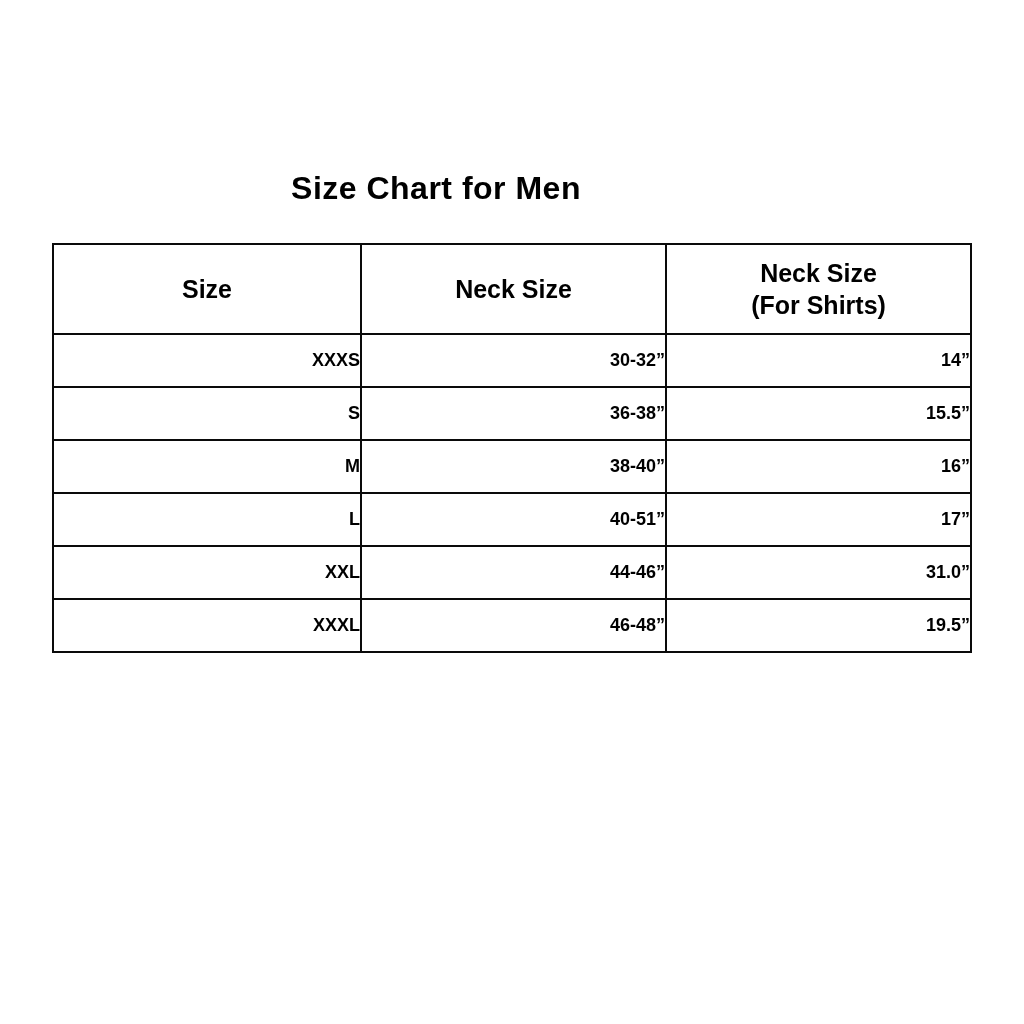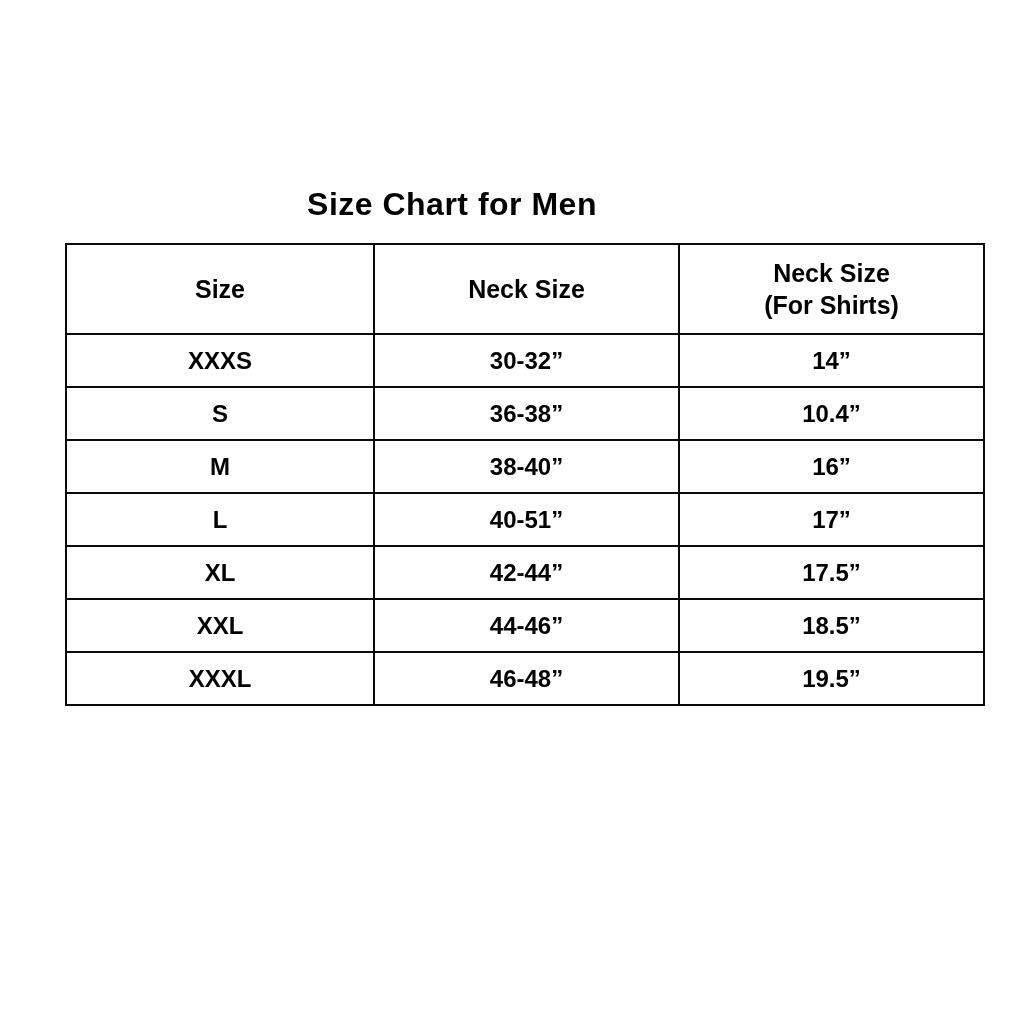--- a/index.html
+++ b/index.html
@@ -14,26 +14,26 @@
     overflow: hidden;
   }
   .page-title {
     position: absolute;
     top: 170px;
     left: 0;
     width: 872px;
     text-align: center;
     font-size: 32px;
     font-weight: bold;
-    margin: 16px;
+    margin: 0;
     letter-spacing: 0.5px;
   }
   table.size-table {
     position: absolute;
-    left: 65px;
+    left: 52px;
     top: 243px;
     width: 918px;
     border-collapse: collapse;
     table-layout: fixed;
     background: #ffffff;
   }
   table.size-table th,
   table.size-table td {
     border: 2px solid #0a0a0a;
     text-align: center;
@@ -41,21 +41,22 @@
     font-weight: bold;
     padding: 0;
   }
   table.size-table th {
     height: 88px;
     font-size: 25px;
     line-height: 1.3;
   }
   table.size-table td {
     height: 51px;
-    font-size: 24px;
+    font-size: 18px;
+    text-align: right;
   }
   col.c1 { width: 308px; }
   col.c2 { width: 305px; }
   col.c3 { width: 305px; }
 </style>
 </head>
 <body>
 
 <h1 class="page-title">Size Chart for Men</h1>
 
@@ -81,41 +82,36 @@
   </thead>
   <tbody id="table-body">
       <tr>
         <td>XXXS</td>
         <td>30-32”</td>
         <td>14”</td>
       </tr>
       <tr>
         <td>S</td>
         <td>36-38”</td>
-        <td>10.4”</td>
+        <td>15.5”</td>
       </tr>
       <tr>
         <td>M</td>
         <td>38-40”</td>
         <td>16”</td>
       </tr>
       <tr>
         <td>L</td>
         <td>40-51”</td>
         <td>17”</td>
       </tr>
       <tr>
-        <td>XL</td>
-        <td>42-44”</td>
-        <td>17.5”</td>
-      </tr>
-      <tr>
         <td>XXL</td>
         <td>44-46”</td>
-        <td>18.5”</td>
+        <td>31.0”</td>
       </tr>
       <tr>
         <td>XXXL</td>
         <td>46-48”</td>
         <td>19.5”</td>
       </tr>
     </tbody>
 </table>
 
 </body></html>

